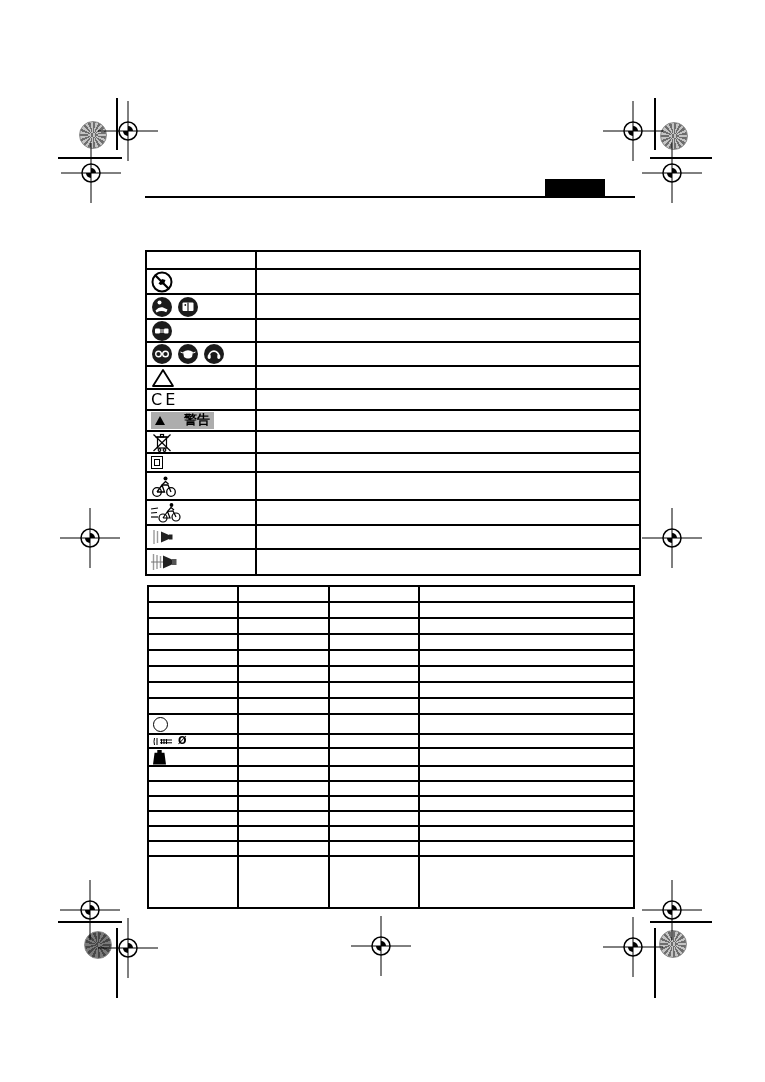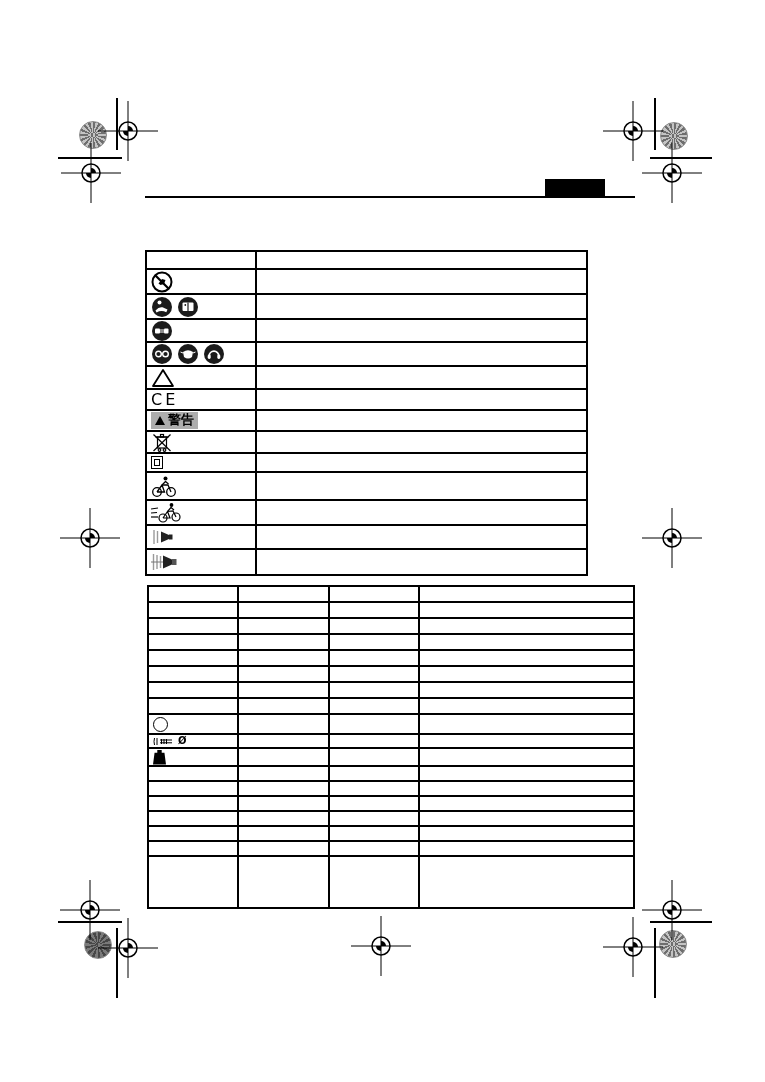--- a/index.html
+++ b/index.html
@@ -10,38 +10,38 @@
   .line{position:absolute;background:#000;}
   .pw{position:absolute;width:26px;height:26px;border-radius:50%;
       background:repeating-conic-gradient(#6e6e6e 0deg 12deg,#c4c4c4 12deg 24deg);
       border:1px solid #8a8a8a;}
   .pw.dark{background:repeating-conic-gradient(#474747 0deg 14deg,#7a7a7a 14deg 28deg);}
   
   .hdr-rule{position:absolute;left:145px;top:196px;width:490px;height:2px;background:#000;}
   .hdr-tab{position:absolute;left:545px;top:179px;width:60px;height:18px;background:#000;}
   
   .tbl{position:absolute;border:2px solid #000;box-sizing:border-box;background:#fff;}
-  .t1{left:145px;top:250px;width:443px;}
+  .t1{left:145px;top:250px;width:496px;}
   .t2{left:147px;top:585px;width:488px;}
   .row{display:flex;box-sizing:border-box;}
   .row:not(:last-child){border-bottom:2px solid #000;}
   .cell{box-sizing:border-box;display:flex;align-items:center;}
   .t1 .sc{width:110px;border-right:2px solid #000;padding-left:4px;gap:4px;}
   .t1 .dc{flex:1;}
   .t2 .c1{width:90px;border-right:2px solid #000;padding-left:4px;gap:3px;}
   .t2 .c2{width:91px;border-right:2px solid #000;}
   .t2 .c3{width:90px;border-right:2px solid #000;}
   .t2 .c4{flex:1;}
   .h14{height:14px}.h15{height:15px}.h16{height:16px}.h18{height:18px}.h19{height:19px}
   .h20{height:20px}.h21{height:21px}.h22{height:22px}.h23{height:23px}.h24{height:24px}
   .h25{height:25px}.h28{height:28px}.h50{height:50px}
   
   .ic{display:inline-flex;align-items:center;justify-content:center;line-height:0;}
   .ce{font-size:16px;letter-spacing:3px;line-height:1;}
-  .warnbadge{display:inline-flex;align-items:center;gap:3px;background:#adadad;
+  .warnbadge{display:inline-flex;align-items:center;gap:19px;background:#adadad;
              padding:1px 4px;font-weight:bold;font-size:13px;line-height:1.1;}
   .tri{width:0;height:0;border-left:5px solid transparent;border-right:5px solid transparent;
        border-bottom:9px solid #000;}
   .dsq{width:10px;height:11px;border:1.5px solid #000;display:flex;align-items:center;
        justify-content:center;}
   .dsq span{width:4px;height:5px;border:1px solid #000;display:block;}
   .circ{width:13px;height:13px;border:1.5px solid #000;border-radius:50%;display:block;}
   .dia{font-size:10px;font-weight:bold;line-height:1;}
   .weight{width:13px;height:15px;background:#000;display:block;
           clip-path:polygon(33% 0,67% 0,67% 22%,88% 22%,100% 100%,0 100%,12% 22%,33% 22%);}

